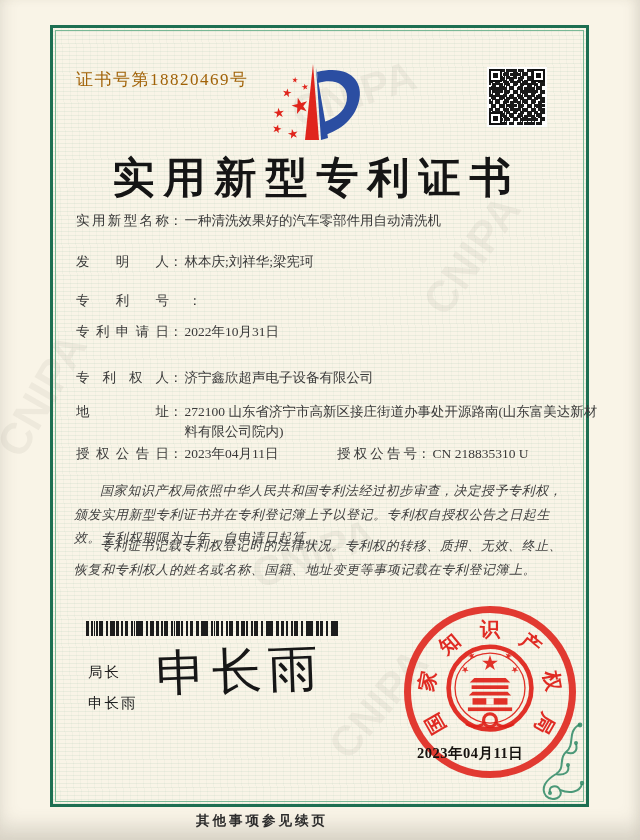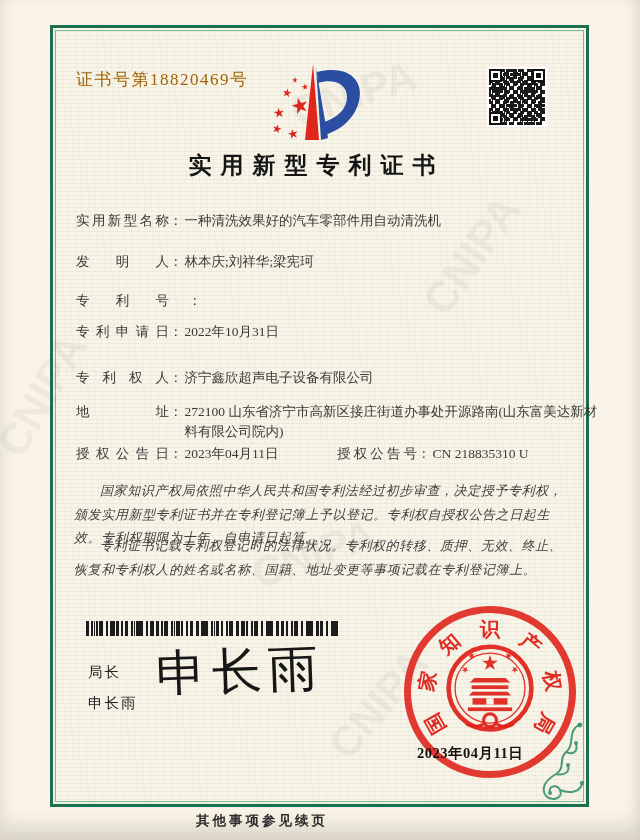--- a/index.html
+++ b/index.html
@@ -27,21 +27,21 @@
   .qr{position:absolute;left:487px;top:67px;width:60px;height:60px;background:#fdfdfd;padding:2px;box-sizing:border-box;}
   .qr-grid{position:relative;width:100%;height:100%;
     background:
       conic-gradient(#191919 90deg,transparent 90deg 180deg,#191919 180deg 270deg,transparent 270deg) 0 0/7px 7px,
       conic-gradient(#191919 90deg,transparent 90deg 180deg,#191919 180deg 270deg,transparent 270deg) 2px 3px/9px 9px;
   }
   .finder{position:absolute;width:13px;height:13px;border:2.5px solid #111;background:#fff;box-sizing:border-box;}
   .finder::after{content:"";position:absolute;left:2px;top:2px;right:2px;bottom:2px;background:#111;}
   .f-tl{left:0;top:0}.f-tr{right:0;top:0}.f-bl{left:0;bottom:0}
   .title{position:absolute;left:50px;top:150px;width:533px;text-align:center;
-    font-size:23px;font-weight:700;letter-spacing:9px;color:#151515;}
+    font-size:42px;font-weight:700;letter-spacing:9px;color:#151515;}
   
   .row{position:absolute;left:76px;display:flex;font-size:13.5px;line-height:1.45;color:#3a3a3a;}
   .lab{display:inline-block;width:93px;text-align:justify;text-align-last:justify;flex:0 0 93px;}
   .lab-sm{width:80px;flex:0 0 80px;}
   .colon{flex:0 0 auto;padding-right:2px;}
   .val{white-space:pre-wrap;}
   .val-wrap{width:420px;}
   
   .para{position:absolute;left:74px;width:499px;font-size:13px;line-height:1.82;
     text-indent:2em;font-style:italic;letter-spacing:.6px;color:#404040;}

